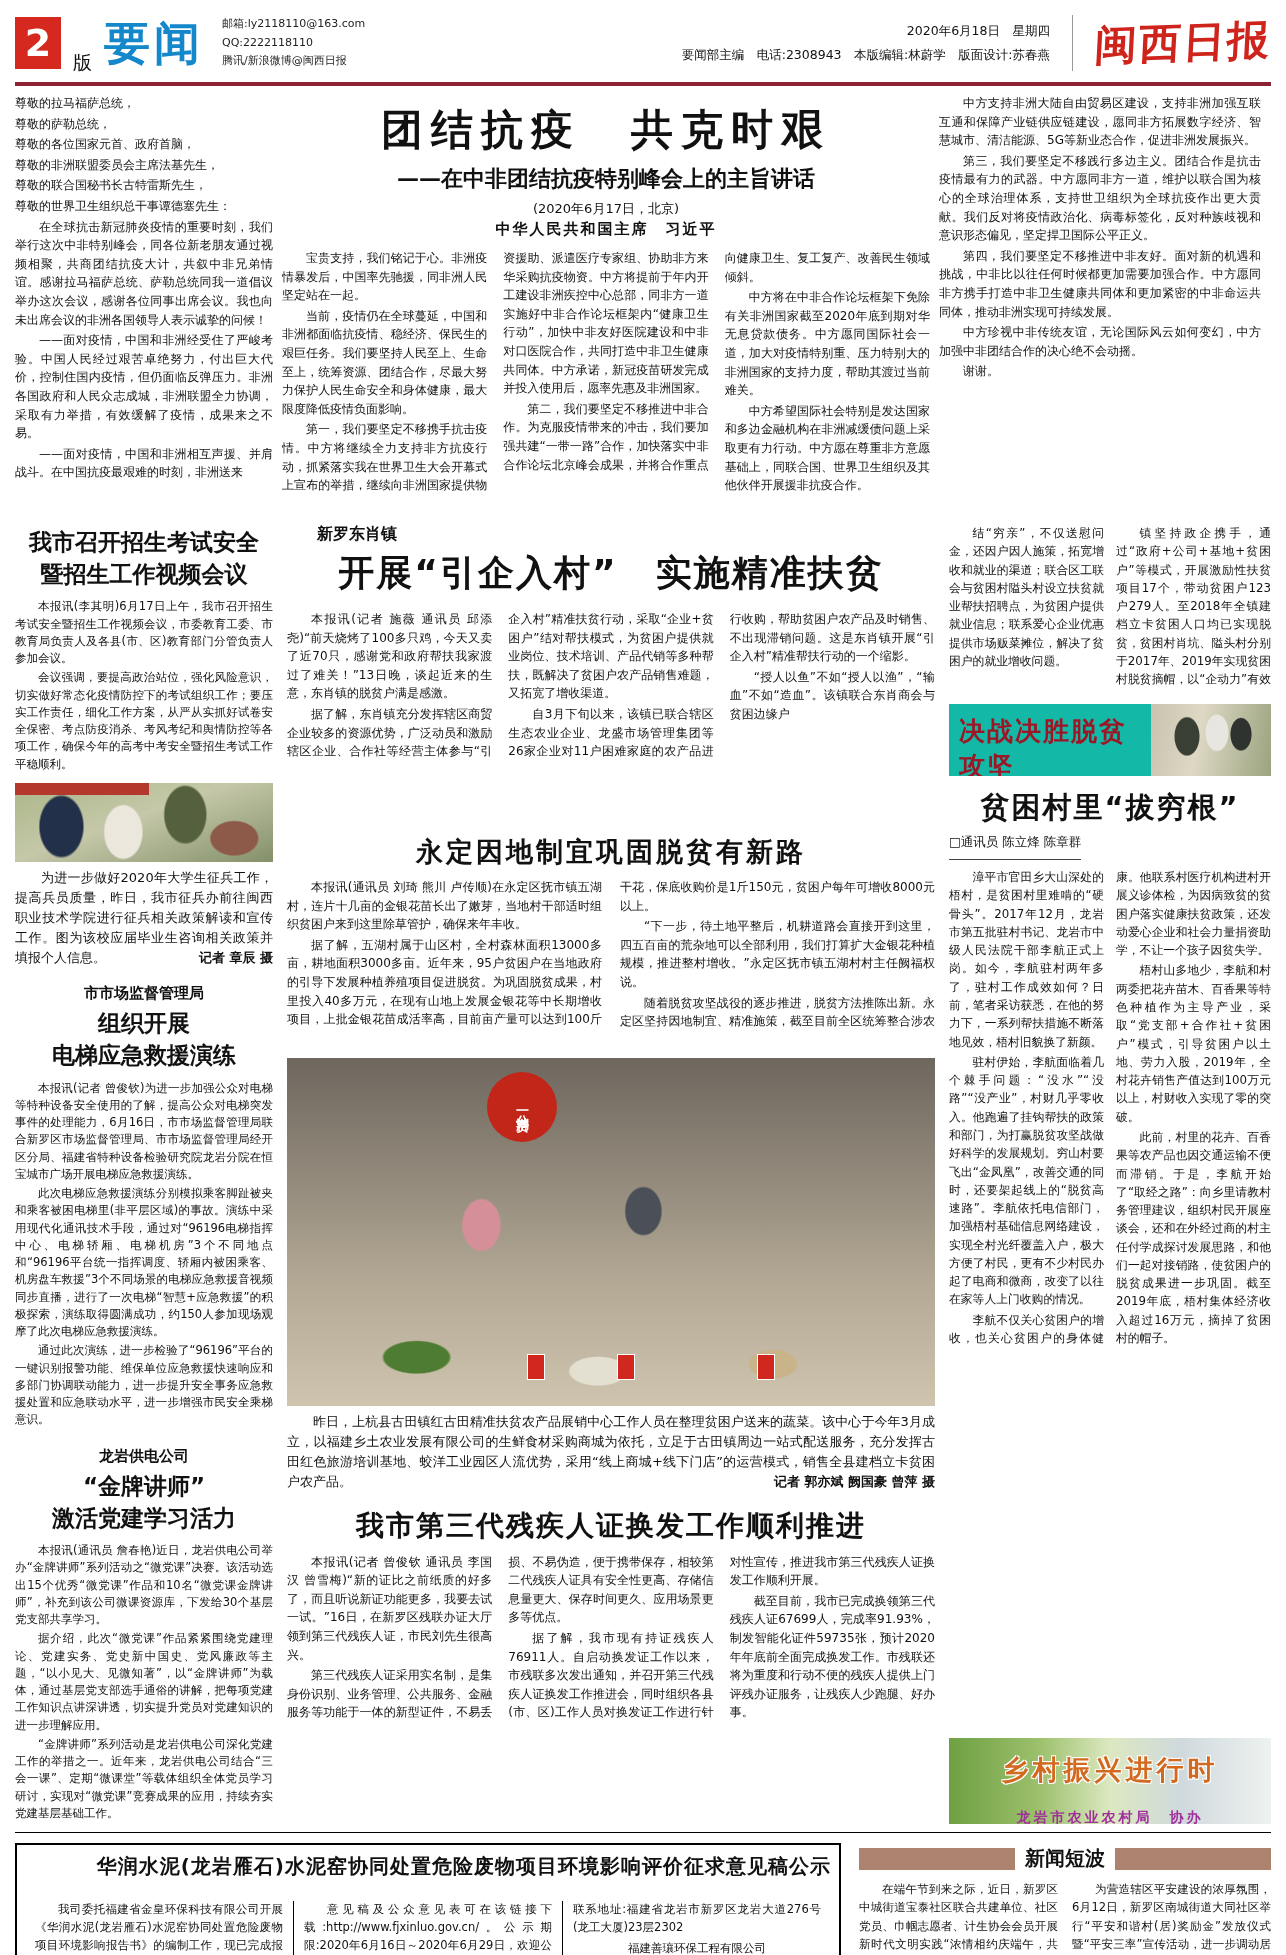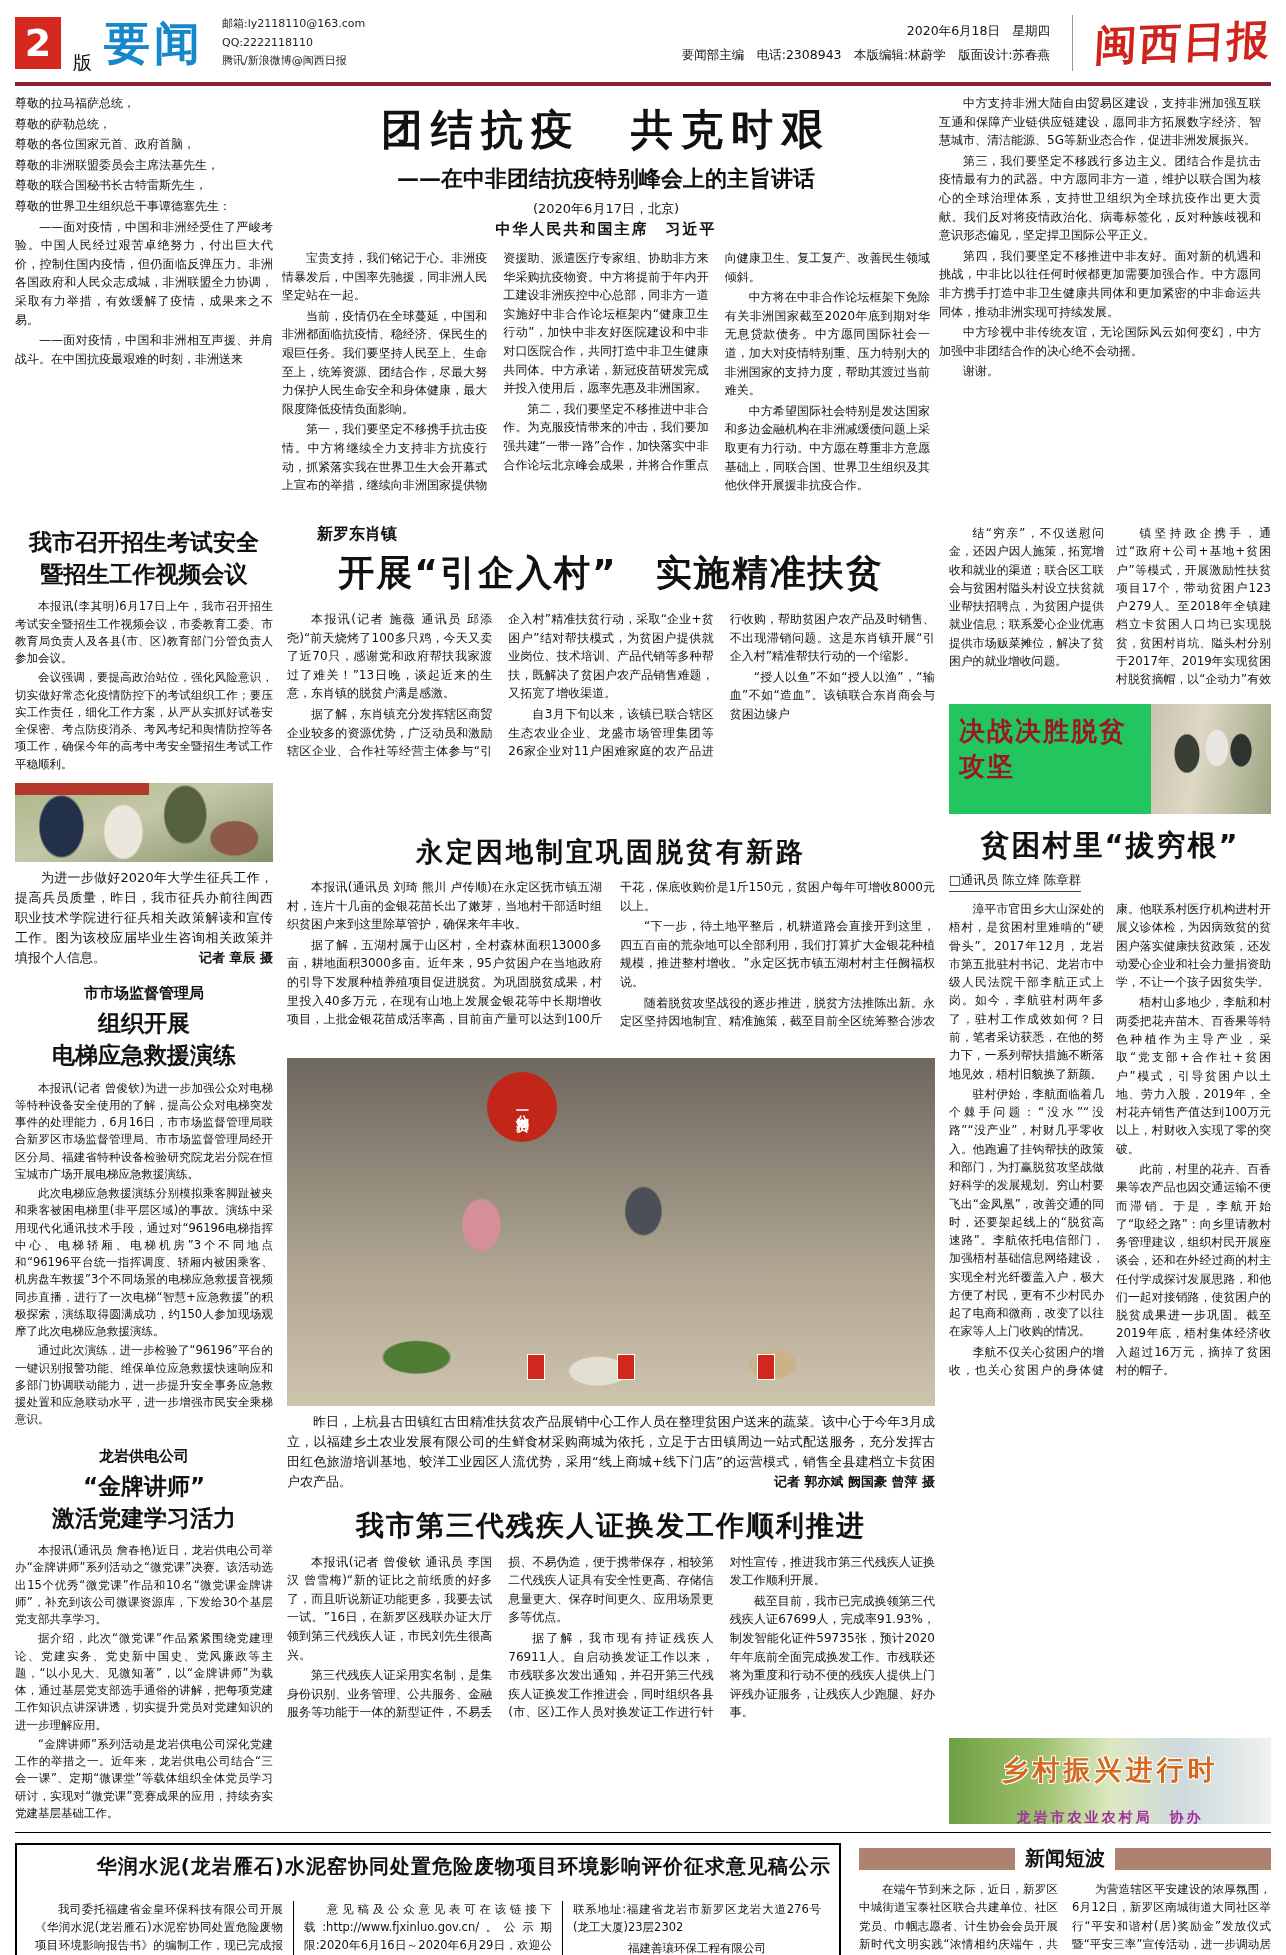--- a/index.html
+++ b/index.html
@@ -62,30 +62,30 @@
     linear-gradient(180deg,#6e675e 0%,#938a7c 35%,#b4a995 65%,#cfc4ae 100%);}
   .mkt-sign{position:absolute;left:200px;top:14px;width:70px;height:70px;border-radius:50%;
     background:#c22618;color:#fff;display:flex;align-items:center;justify-content:center;
     writing-mode:vertical-rl;font-size:13px;font-weight:bold;letter-spacing:2px;}
   .tag{position:absolute;bottom:26px;width:16px;height:24px;background:#d0281e;border:1px solid #fff;}
   .t1{left:240px;} .t2{left:330px;} .t3{left:470px;}
   .dis-title{font-size:28px;font-weight:900;text-align:center;letter-spacing:2px;margin:14px 0 8px;}
   .cols3b{column-count:3;column-gap:16px;height:196px;overflow:hidden;}
   .cols2n{column-count:2;column-gap:12px;height:170px;overflow:hidden;}
   .cols2n p.para,.cols2w p.para{font-size:11.8px;}
-  .pov-banner{display:flex;background:#22c55e;height:110px;margin:10px 0 4px;overflow:hidden;justify-content:flex-end;}
+  .pov-banner{display:flex;background:#14b8a6;height:72px;margin:10px 0 4px;overflow:hidden;justify-content:flex-end;}
   .pov-left{flex:1;padding:10px 8px 0 10px;}
   .pov-title{font-size:26px;font-weight:900;color:#9c1626;letter-spacing:2px;margin:0;}
   .pov-photo{width:120px;background:
     radial-gradient(26px 40px at 30% 45%, #3a3f35 0 46%, transparent 50%),
     radial-gradient(24px 38px at 55% 40%, #e8e6e0 0 46%, transparent 50%),
     radial-gradient(22px 34px at 75% 42%, #2f3330 0 46%, transparent 50%),
     linear-gradient(100deg,#c9c2ae 0%,#ded8c4 40%,#9aa37f 100%);}
   .wc-title{font-size:29px;font-weight:700;text-align:center;letter-spacing:2px;margin:8px 0 6px;}
-  .byline{font-size:12.5px;border-bottom:1px solid #444;padding-bottom:2px;width:fit-content;margin:0 0 8px;}
+  .byline{font-size:12.5px;border-bottom:1px solid #444;padding-bottom:8px;width:fit-content;margin:0 0 8px;}
   .cols2w{column-count:2;column-gap:12px;flex:1;overflow:hidden;}
   .rural-banner{height:86px;margin-top:auto;display:flex;flex-direction:column;align-items:center;
     justify-content:center;background:linear-gradient(90deg,#6fa043 0%,#9cc06c 28%,#dce8c0 50%,#cfd9dd 72%,#eef2f0 100%);}
   .rural-title{font-size:27px;font-weight:900;color:#d2691e;letter-spacing:4px;
     text-shadow:1px 1px 0 #fff,-1px -1px 0 #fff,1px -1px 0 #fff,-1px 1px 0 #fff;margin:16px;}
   .rural-sub{font-size:14px;font-weight:bold;color:#a0309a;margin:5px 0 0;letter-spacing:3px;}
   
   .bottom{display:grid;grid-template-columns:826px 1fr;gap:18px;border-top:1px solid #000;
     margin-top:8px;padding-top:10px;height:142px;overflow:hidden;}
   .ann-box{border:2px solid #000;padding:6px 8px;overflow:hidden;}
@@ -128,20 +128,21 @@
   <div class="sp-col">
     <div>
         <p class="para salut">尊敬的拉马福萨总统，</p>
         <p class="para salut">尊敬的萨勒总统，</p>
         <p class="para salut">尊敬的各位国家元首、政府首脑，</p>
         <p class="para salut">尊敬的非洲联盟委员会主席法基先生，</p>
         <p class="para salut">尊敬的联合国秘书长古特雷斯先生，</p>
         <p class="para salut">尊敬的世界卫生组织总干事谭德塞先生：</p>
       </div>
     <div>
+        <p class="para">在全球抗击新冠肺炎疫情的重要时刻，我们举行这次中非特别峰会，同各位新老朋友通过视频相聚，共商团结抗疫大计，共叙中非兄弟情谊。感谢拉马福萨总统、萨勒总统同我一道倡议举办这次会议，感谢各位同事出席会议。我也向未出席会议的非洲各国领导人表示诚挚的问候！</p>
         <p class="para">——面对疫情，中国和非洲经受住了严峻考验。中国人民经过艰苦卓绝努力，付出巨大代价，控制住国内疫情，但仍面临反弹压力。非洲各国政府和人民众志成城，非洲联盟全力协调，采取有力举措，有效缓解了疫情，成果来之不易。</p>
         <p class="para">——面对疫情，中国和非洲相互声援、并肩战斗。在中国抗疫最艰难的时刻，非洲送来</p>
       </div>
   </div>
   <div class="sp-col">
     <h1 class="sp-title">团结抗疫　共克时艰</h1>
     <div class="sp-sub">——在中非团结抗疫特别峰会上的主旨讲话</div>
     <div class="sp-date">(2020年6月17日，北京)</div>
     <div class="sp-author">中华人民共和国主席　习近平</div>
     <div class="sp-cols">

